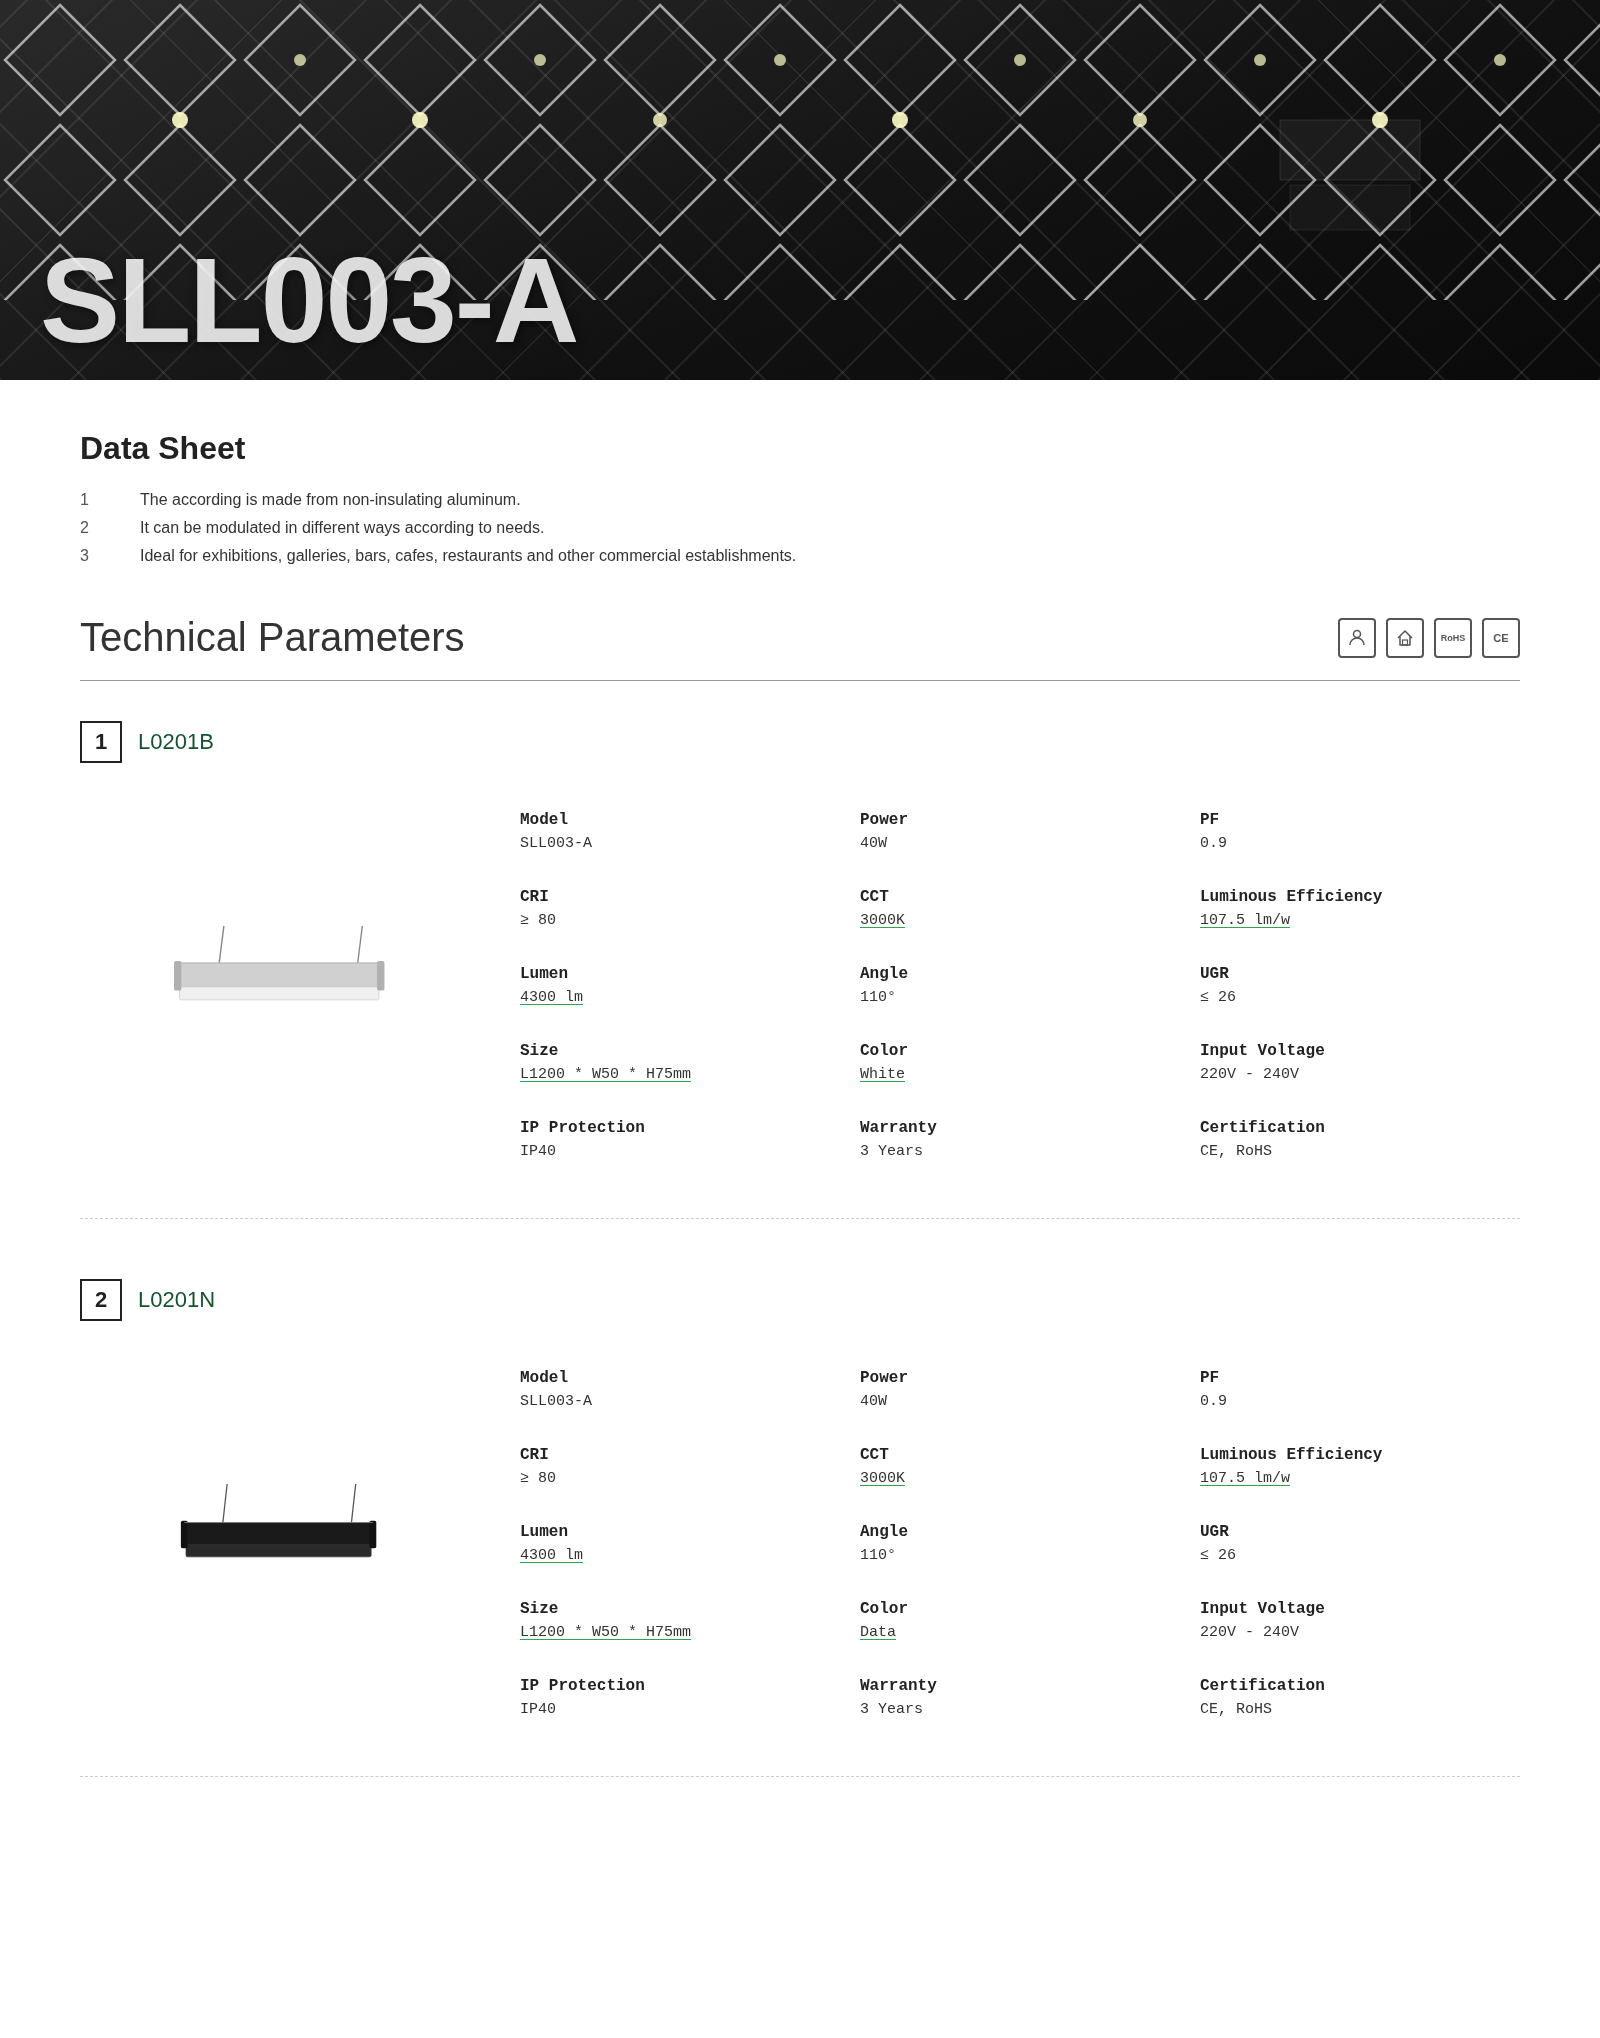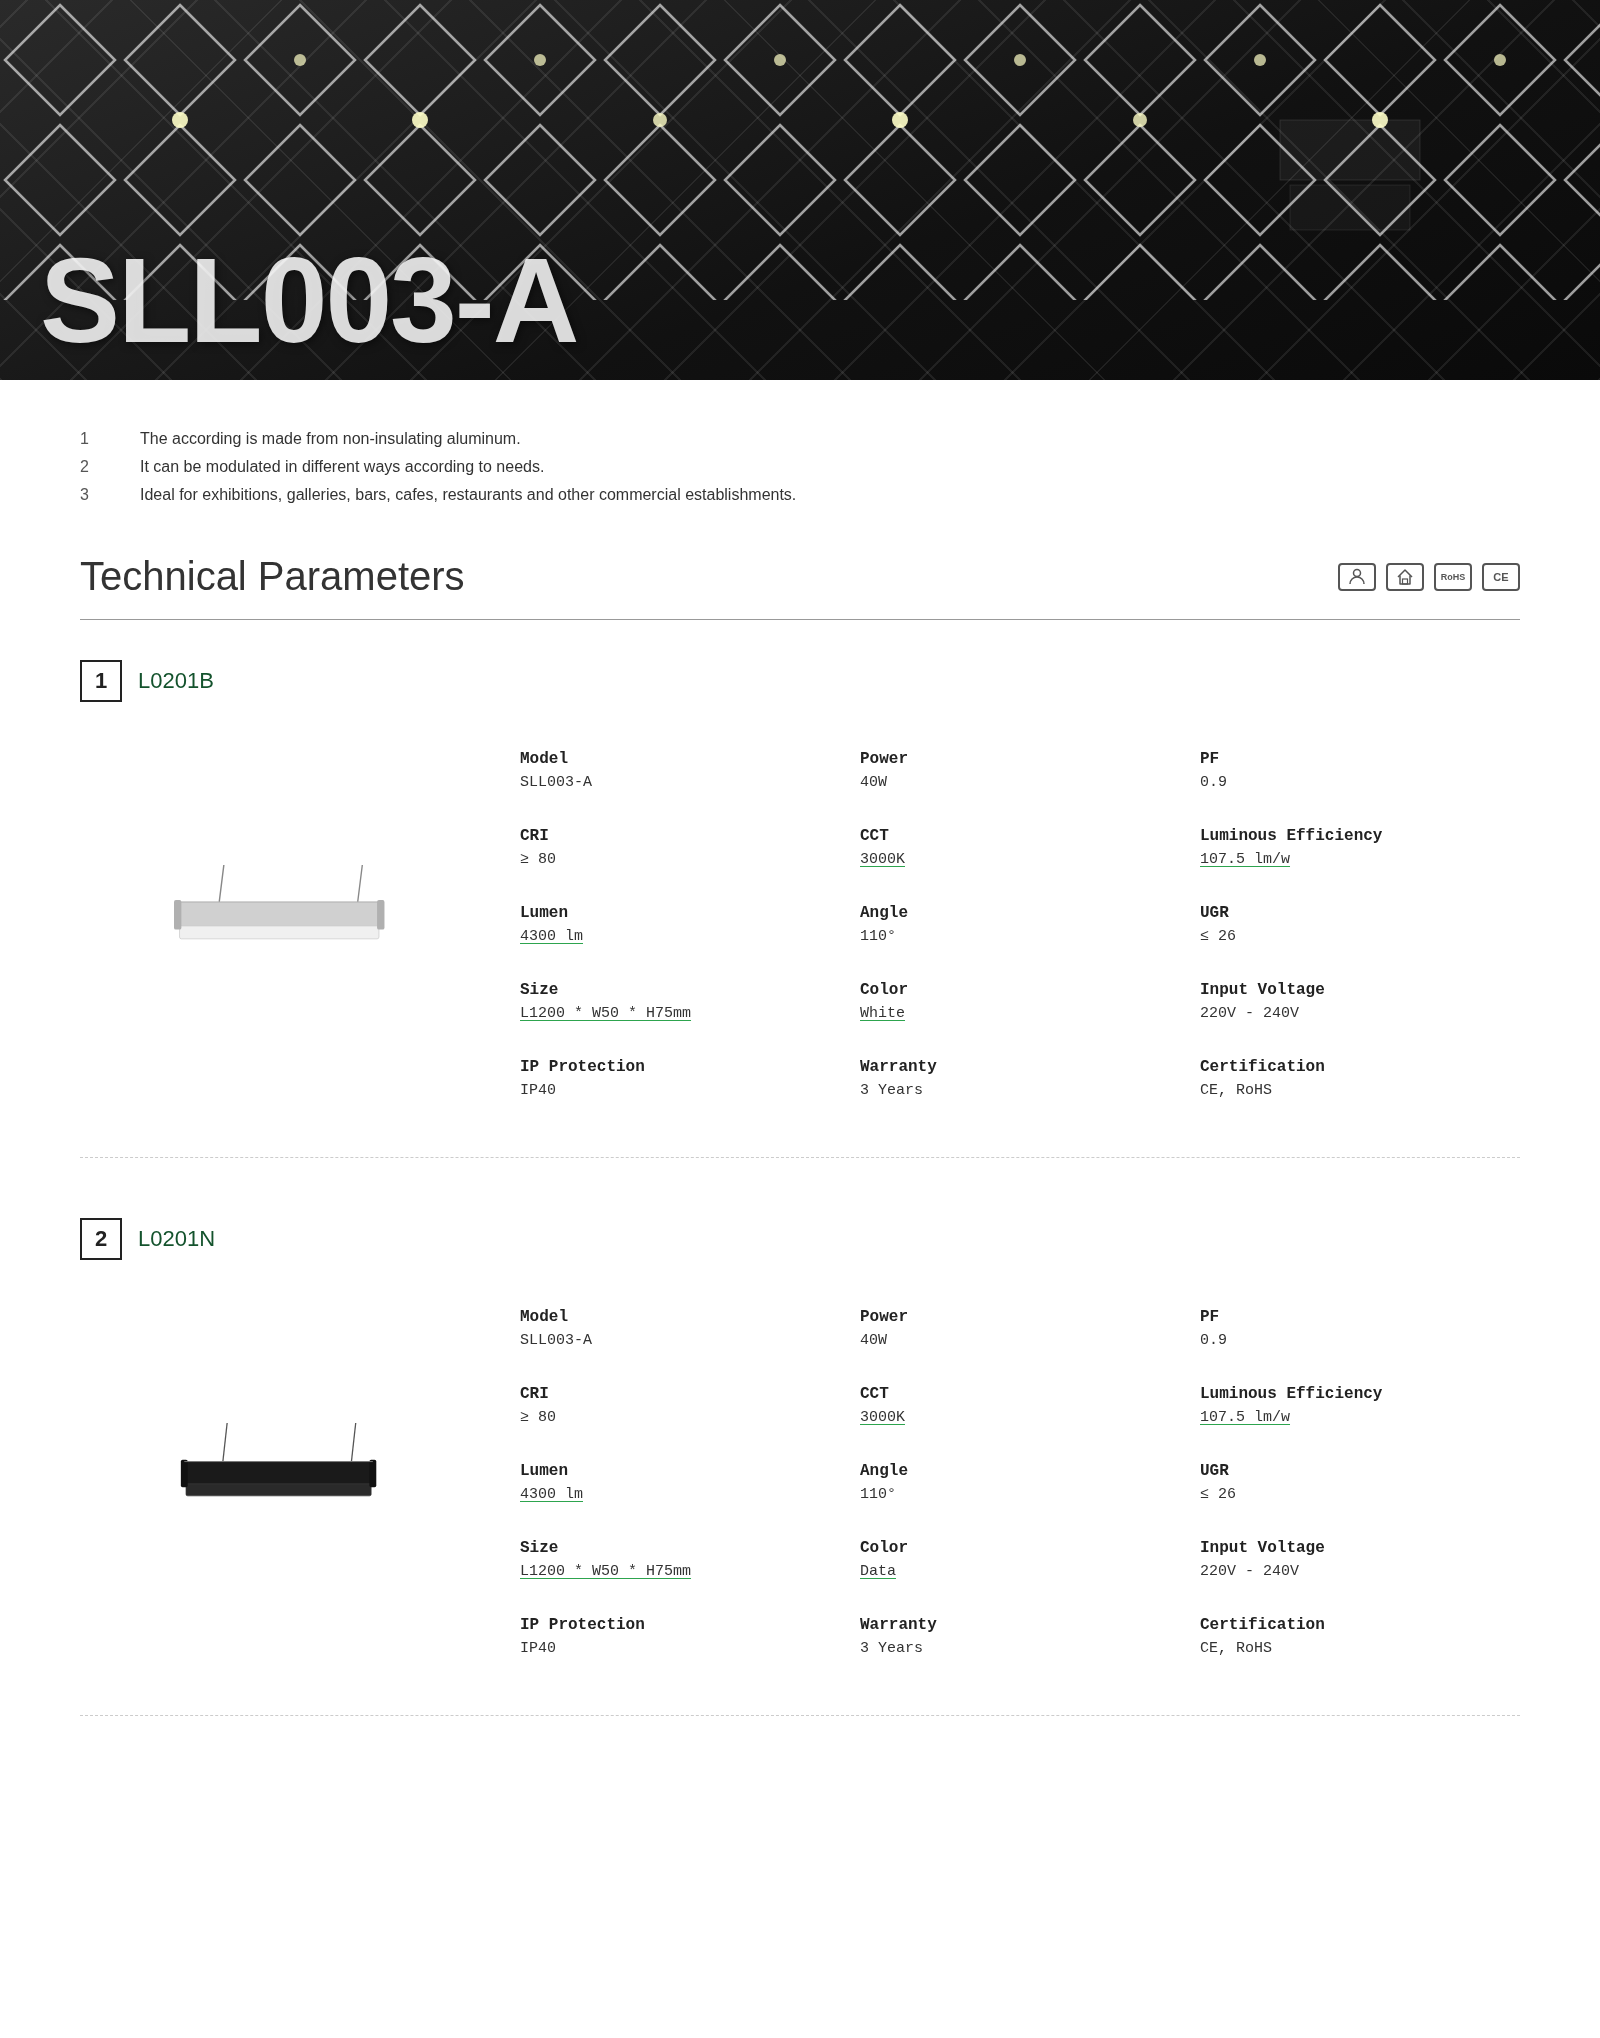--- a/index.html
+++ b/index.html
@@ -88,21 +88,21 @@
       font-size: 40px;
       font-weight: 300;
       color: #333;
     }
     .cert-icons {
       display: flex;
       gap: 10px;
     }
     .cert-icon {
       width: 38px;
-      height: 28px;
+      height: 40px;
       border: 2px solid #555;
       border-radius: 4px;
       display: flex;
       align-items: center;
       justify-content: center;
       font-size: 10px;
       font-weight: 700;
       color: #555;
     }
     .divider {
@@ -223,20 +223,21 @@
       <rect x="1280" y="120" width="140" height="60" fill="rgba(255,255,255,0.05)" stroke="rgba(255,255,255,0.1)" stroke-width="1"></rect>
       <rect x="1290" y="185" width="120" height="45" fill="rgba(255,255,255,0.04)" stroke="rgba(255,255,255,0.08)" stroke-width="1"></rect>
     </svg>
   </div>
   <div class="hero-title">SLL003-A</div>
 </div>
 
 <div class="main-content">
 
   <div>
+    <h2 class="section-title">Data Sheet</h2>
     <ul class="features-list">
 
     <li>
           <span class="num">1</span>
           <span>The according is made from non-insulating aluminum.</span>
         </li>
         <li>
           <span class="num">2</span>
           <span>It can be modulated in different ways according to needs.</span>
         </li>

